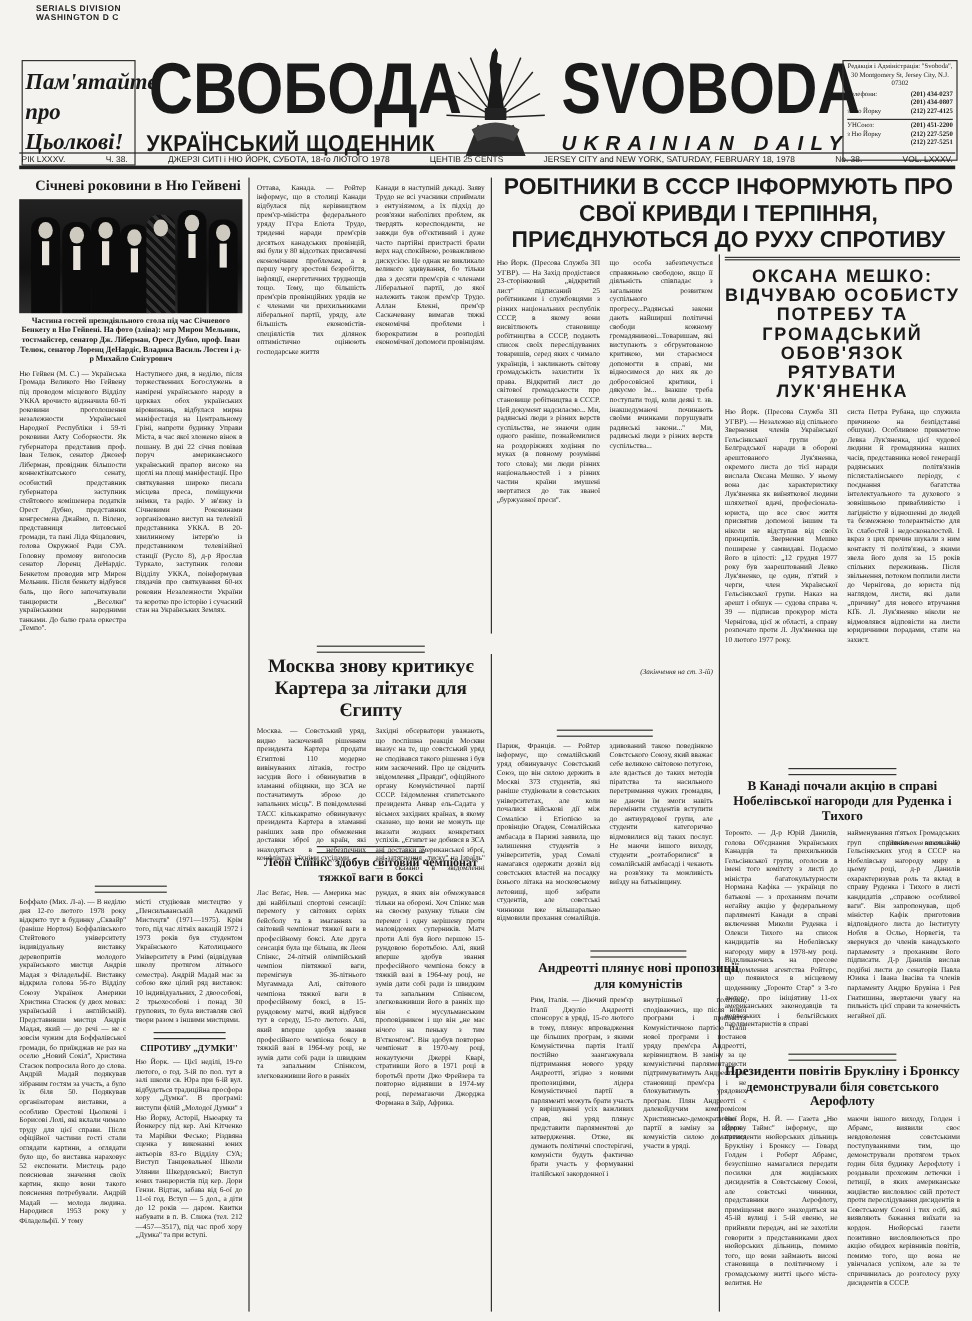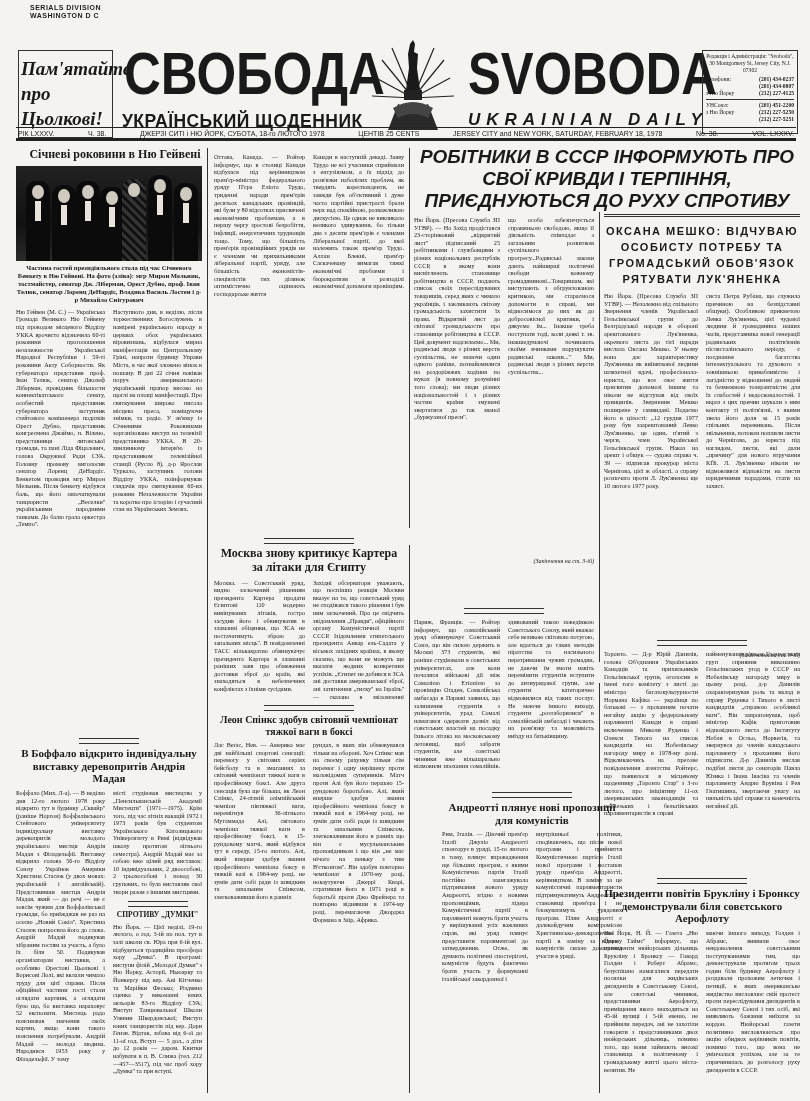--- a/index.html
+++ b/index.html
@@ -149,71 +149,70 @@
   </div>
   <div class="caption" style="margin-top:3px;">Частина гостей президіяльного стола під час Січневого Бенкету в Ню Гейвені. На фото (зліва): мгр Мирон Мельник, тостмайстер, сенатор Дж. Ліберман, Орест Дубно, проф. Іван Телюк, сенатор Лоренц ДеНардіс, Владика Василь Лостен і д-р Михайло Снігурович</div>
   <div class="cols2" style="margin-top:4px;height:392px;overflow:hidden;">
     <div class="body-text">Ню Гейвен (М. С.) — Українська Громада Великого Ню Гейвену під проводом місцевого Відділу УККА врочисто відзначила 60-ті роковини проголошення незалежности Української Народної Республіки і 59-ті роковини Акту Соборности. Як губернатора представив проф. Іван Телюк, сенатор Джозеф Ліберман, провідник більшости коннектікатського сенату, особистий представник губернатора заступник стейтового комішенера податкiв Орест Дубно, представник конгресмена Джаймо, п. Вілено, представниця литовської громади, та пані Ліда Фіцалович, голова Окружної Ради СУА. Головну промову виголосив сенатор Лоренц ДеНардіс. Бенкетом проводив мгр Мирон Мельник. Після бенкету відбувся баль, що його започаткували танцюристи „Веселки'' українськими народними танками. До балю грала оркестра „Темпо''.</div>
     <div class="body-text">Наступного дня, в неділю, після торжественних Богослужень в намірені українського народу в церквах обох українських віровизнань, відбулася мирна маніфестація на Центральному Гріні, напроти будинку Управи Міста, в час якої зложено вінок в пошану. В дні 22 січня повівав поруч американського український прапор високо на щоглі на площі маніфестації. Про святкування широко писала місцева преса, поміщуючи знімки, та радіо. У зв'язку із Січневими Роковинами зорганізовано виступ на телевізії представника УККА. В 20-хвилинному інтерв'ю із представником телевізійної станції (Русло 8), д-р Ярослав Туркало, заступник голови Відділу УККА, поінформував глядачів про святкування 60-их роковин Незалежности України та коротко про історію і сучасний стан на Українських Землях.</div>
   </div>
 </div>
 
 <div class="abs" style="left:16px;top:738px;width:186px;">
   <div class="divider" style="width:60px;margin-bottom:3px;"></div>
-  <div class="hl" style="font-size:11px;">В Боффало відкрито індивідуальну виставку деревопритів Андрія Мадая</div>
   <div class="cols2" style="margin-top:4px;height:320px;overflow:hidden;">
     <div class="body-text">Боффало (Мих. Л-а). — В неділю дня 12-го лютого 1978 року відкрито тут в будинку „Сквайр'' (раніше Нортон) Боффалівського Стейтового університету індивідуальну виставку деревопритів молодого українського мистця Андрія Мадая з Філадельфії. Виставку відкрила голова 56-го Відділу Союзу Українок Америки Христина Стасюк (у двох мовах: українській і англійській). Представивши мистця Андрія Мадая, який — до речі — не є зовсім чужим для Боффалівської громади, бо приїжджав не раз на оселю „Новий Сокіл'', Христина Стасюк попросила його до слова. Андрій Мадай подякував зібраним гостям за участь, а було їх біля 50. Подякував організаторам виставки, а особливо Орестові Цьолкові і Борисові Лолі, які вклали чимало труду для цієї справи. Після офіційної частини гості стали оглядати картини, а оглядати було що, бо виставка нараховує 52 експонати. Мистець радо пояснював значення своїх картин, якщо вони такого пояснення потребували. Андрій Мадай — молода людина. Народився 1953 року у Філадельфії. У тому</div>
     <div>
       <div class="body-text">місті студіював мистецтво у „Пенсильванській Академії Мистецтв'' (1971—1975). Крім того, під час літніх вакацій 1972 і 1973 років був студентом Українського Католицького Університету в Римі (відвідував школу протягом літнього семестра). Андрій Мадай має за собою вже цілий ряд виставок: 10 індивідуальних, 2 двоособові, 2 трьохособові і понад 30 групових, то була виставляв свої твори разом з іншими мистцями.</div>
       <div class="divider" style="width:60px;margin:6px auto 4px;"></div>
       <div class="hl" style="font-size:7.5px;">СПРОТИВУ „ДУМКИ''</div>
       <div class="body-text" style="margin-top:3px;">Ню Йорк. — Цієї неділі, 19-го лютого, о год. 3-ій по пол. тут в залі школи св. Юра при 6-ій вул. відбудеться традиційна просфора хору „Думка''. В програмі: виступи філій „Молодої Думки'' з Ню Йорку, Асторії, Ньюарку та Йонкерсу під кер. Ані Кітченко та Марійки Фесько; Різдвяна сценка у виконанні юних актьорів 83-го Відділу СУА; Виступ Танцювальної Школи Улянии Шкердовської; Виступ юних танцюристів під кер. Дори Гензи. Відтак, забава від 6-ої до 11-ої год. Вступ — 5 дол., а діти до 12 років — даром. Квитки набувати в п. В. Слижа (тел. 212—457—3517), під час проб хору „Думка'' та при вступі.</div>
     </div>
   </div>
 </div>
 
 <div class="abs" style="left:214px;top:148px;width:190px;">
   <div class="cols2" style="margin-top:5px;height:310px;overflow:hidden;">
     <div class="body-text">Оттава, Канада. — Ройтер інформує, що в столиці Канади відбулася під керівництвом прем'єр-міністра федерального уряду П'єра Еліота Трудо, триденні наради прем'єрів десятьох канадських провінцій, які були у 80 відсотках присвячені економічним проблемам, а в першу чергу зростові безробіття, інфляції, енергетичних труднощів тощо. Тому, що більшість прем'єрів провінційних урядів не є членами чи прихильниками ліберальної партії, уряду, але більшість економістів-спеціялістів тих ділянок оптимістично оцінюють господарське життя</div>
     <div class="body-text">Канади в наступній декаді. Заяву Трудо не всі учасники сприймали з ентузіязмом, а їх підхід до розв'язки наболілих проблем, як твердять кореспонденти, не завжди був об'єктивний і дуже часто партійні пристрасті брали верх над спокійною, розважливою дискусією. Це однак не викликало великого здивування, бо тільки два з десяти прем'єрів є членами Ліберальної партії, до якої належить також прем'єр Трудо. Аллан Блекні, прем'єр Саскачевану вимагав тяжкі економічні проблеми і бюрократизм в розподілі економічної допомоги провінціям.</div>
   </div>
 </div>
 
 <div class="abs" style="left:214px;top:538px;width:190px;">
   <div class="divider" style="width:90px;margin-bottom:3px;"></div>
-  <div class="hl" style="font-size:12px;">Москва знову критикує Картера за літаки для Єгипту</div>
+  <div class="hl" style="font-size:16px;">Москва знову критикує Картера за літаки для Єгипту</div>
   <div class="cols2" style="margin-top:4px;height:120px;overflow:hidden;">
     <div class="body-text">Москва. — Совєтський уряд, видно заскочений рішенням президента Картера продати Єгиптові 110 модерно вивінуваних літаків, гостро засудив його і обвинуватив в зламанні обіцянки, що ЗСА не постачатимуть зброю до запальних місць''. В повідомленні ТАСС кількакратно обвинувачує президента Картера в зламанні раніших заяв про обмеження доставки зброї до країн, які знаходяться в небезпечних конфліктах з їхніми сусідами.</div>
     <div class="body-text">Західні обсерватори уважають, що поспішна реакція Москви вказує на те, що совєтський уряд не сподівався такого рішення і був ним заскочений. Про це свідчить звідомлення „Правди'', офіційного органу Комуністичної партії СССР. Ізідомлення єгипетського президента Анвар ель-Садата у вісьмох західних країнах, в якому сказано, що вони не можуть ще вказати жодних конкретних успіхів. „Єгипет не добився в ЗСА ані доставки американської зброї, ані затягнення „тиску'' на Ізраїль'' — сказано в звідомленні „Правди''.</div>
   </div>
 </div>
 
 <div class="abs" style="left:214px;top:705px;width:190px;">
   <div class="divider" style="width:90px;margin-bottom:3px;"></div>
   <div class="hl" style="font-size:10px;">Леон Спінкс здобув світовий чемпіонат тяжкої ваги в боксі</div>
   <div class="cols2" style="margin-top:4px;height:340px;overflow:hidden;">
     <div class="body-text">Лас Веґас, Нев. — Америка має дві найбільші спортові сенсації: перемогу у світових серіях бейсболу та в змаганнях за світовий чемпіонат тяжкої ваги в професійному боксі. Але друга сенсація була ще більша, як Леон Спінкс, 24-літній олімпійський чемпіон півтяжкої ваги, перемігнув 36-літнього Мугаммада Алі, світового чемпіона тяжкої ваги в професійному боксі, в 15-рундовому матчі, який відбувся тут в середу, 15-го лютого. Алі, який вперше здобув звання професійного чемпіона боксу в тяжкій вазі в 1964-му році, не зумів дати собі ради із швидким та запальним Спінксом, злегковаживши його в ранніх</div>
     <div class="body-text">рундах, в яких він обмежувався тільки на обороні. Хоч Спінкс мав на своєму рахунку тільки сім перемог і одну нерішену проти маловідомих суперників. Матч проти Алі був його першою 15-рундовою боротьбою. Алі, який вперше здобув звання професійного чемпіона боксу в тяжкій вазі в 1964-му році, не зумів дати собі ради із швидким та запальним Спінксом, злегковаживши його в ранніх що він є мусульманським проповідником і що він „не має нічого на пеньку з тим В'єтконгом''. Він здобув повторно чемпіонат в 1970-му році, нокаутуючи Джеррі Кварі, стративши його в 1971 році в боротьбі проти Джо Фрейзера та повторно віднявши в 1974-му році, перемагаючи Джорджа Формана в Заїр, Африка.</div>
   </div>
 </div>
 
-<div class="abs" style="left:414px;top:146px;width:386px;font-style:italic;">
+<div class="abs" style="left:414px;top:146px;width:386px;">
   <div class="hl" style="font-family:'Liberation Sans',sans-serif;font-size:19px;line-height:22px;">РОБІТНИКИ В СССР ІНФОРМУЮТЬ ПРО СВОЇ КРИВДИ І ТЕРПІННЯ, ПРИЄДНУЮТЬСЯ ДО РУХУ СПРОТИВУ</div>
 </div>
 <div class="abs" style="left:414px;top:216px;width:180px;">
   <div class="cols2" style="height:340px;overflow:hidden;">
     <div class="body-text">Ню Йорк. (Пресова Служба ЗП УГВР). — На Захід продістався 23-сторінковий „відкритий лист'' підписаний 25 робітниками і службовцями з різних національних республік СССР, в якому вони висвітлюють становище робітництва в СССР, подають список своїх переслідуваних товаришів, серед яких є чимало українців, і закликають світову громадськість захистити їх права. Відкритий лист до світової громадськости про становище робітництва в СССР. Цей документ надсилаємо... Ми, радянські люди з різних верств суспільства, не знаючи один одного раніше, познайомилися на роздоріжжях ходіння по муках (в повному розумінні того слова); ми люди різних національностей і з різних частин країни змушені звертатися до так званої „буржуазної преси''.</div>
     <div class="body-text">що особа забезпечується справжньою свободою, якщо її діяльність співпадає з загальним розвитком суспільного прогресу...Радянські закони дають найширші політичні свободи кожному громадянинові...Товаришам, які виступають з обгрунтованою критикою, ми стараємося допомогти в справі, ми відносимося до них як до добросовісної критики, і дякуємо їм... Інакше треба поступати тоді, коли деякі т. зв. інакшедумаючі починають своїми вчинками порушувати радянські закони...'' Ми, радянські люди з різних верств суспільства...</div>
   </div>
   <div class="cont" style="margin-top:2px;">(Закінчення на ст. 3-ій)</div>
 </div>
 
 <div class="abs" style="left:604px;top:214px;width:196px;">
   <div style="border-top:3px double #333;margin-bottom:6px;"></div>
-  <div class="mesh-hl" style="font-size:11px;line-height:16px;letter-spacing:1.5px;">ОКСАНА МЕШКО: ВІДЧУВАЮ ОСОБИСТУ ПОТРЕБУ ТА ГРОМАДСЬКИЙ ОБОВ'ЯЗОК РЯТУВАТИ ЛУК'ЯНЕНКА</div>
+  <div class="mesh-hl" style="font-size:15px;line-height:16px;letter-spacing:1.5px;">ОКСАНА МЕШКО: ВІДЧУВАЮ ОСОБИСТУ ПОТРЕБУ ТА ГРОМАДСЬКИЙ ОБОВ'ЯЗОК РЯТУВАТИ ЛУК'ЯНЕНКА</div>
   <div class="cols2" style="margin-top:5px;height:360px;overflow:hidden;">
     <div class="body-text">Ню Йорк. (Пресова Служба ЗП УГВР). — Незалежно від спільного Звернення членів Української Гельсінкської групи до Белградської наради в обороні арештованого Лук'яненка, окремого листа до тієї наради вислала Оксана Мешко. У ньому вона дає характеристику Лук'яненка як виїнятко­вої людини шляхетної вдачі, професіонала-юриста, що все своє життя присвятив допомозі іншим та ніколи не відступав від своїх принципів. Звернення Мешко поширене у самвидаві. Подаємо його в цілості: „12 грудня 1977 року був заарештований Левко Лук'яненко, це один, п'ятий з черги, член Української Гельсінкської групи. Наказ на арешт і обшук — судова справа ч. 39 — підписав прокурор міста Чернігова, цієї ж області, а справу розпочато проти Л. Лук'яненка ще 10 лютого 1977 року.</div>
     <div class="body-text">систа Петра Рубана, що служила причиною на безпідставні обшуки). Особливою прикметою Левка Лук'яненка, цієї чудової людини й громадянина наших часів, представника нової генерації радянських політв'язнів післясталінського періоду, є поєднання багатства інтелектуального та духового з зовнішньою привабливістю і лагідністю у відношенні до людей та безмежною толерантністю для їх слабостей і недосконалостей. І вкраз з цих причин шукали з ним контакту ті політв'язні, з якими звела його доля за 15 років спільних переживань. Після звільнення, потоком поплили листи до Чернігова, до юриста під наглядом, листи, які дали „причину'' для нового втручання КҐБ. Л. Лук'яненко ніколи не відмовлявся відповісти на листи юридичними порадами, стати на захист.</div>
   </div>
   <div class="cont">(Закінчення на ст. 3-ій)</div>
 </div>
 
 <div class="abs" style="left:414px;top:608px;width:180px;">
   <div class="divider" style="width:80px;margin-bottom:3px;"></div>
   <div class="cols2" style="margin-top:4px;height:150px;overflow:hidden;">
@@ -226,20 +225,21 @@
   <div class="divider" style="width:80px;margin-bottom:3px;"></div>
   <div class="hl" style="font-size:11px;">Андреотті плянує нові пропозиції для комуністів</div>
   <div class="cols2" style="margin-top:4px;height:240px;overflow:hidden;">
     <div class="body-text">Рим, Італія. — Діючий прем'єр Італії Джуліо Андреотті спонсорує в уряді, 15-го лютого в тому, плянує впровадження ще більших програм, з якими Комуністична партія Італії постійно заангажувала підтримання нового уряду Андреотті, згідно з новими пропозиціями, лідера Комуністичної партії в парляменті можуть брати участь у вирішуванні усіх важливих справ, які уряд плянує представити парляментові до затвердження. Отже, як думають політичні спостерігачі, комуністи будуть фактично брати участь у формуванні італійської закордонної і</div>
     <div class="body-text">внутрішньої політики, сподіваючись, що після нової програми і прийняття Комуністичною партією Італії нової програми і постанов уряду прем'єра Андреотті, керівництвом. В заміну за це комуністичні парляментаристи підтримуватимуть Андреотті на становищі прем'єра і не блокуватимуть урядових програм. Плян Андреотті є далекойдучим компромісом Християнсько-демократичної партії в заміну за відмову комуністів силою домагатися участи в уряді.</div>
   </div>
 </div>
 
 <div class="abs" style="left:604px;top:640px;width:196px;">
   <div class="divider" style="width:90px;margin-bottom:3px;"></div>
+  <div class="hl" style="font-size:11px;">В Канаді почали акцію в справі Нобелівської нагороди для Руденка і Тихого</div>
   <div class="cols2" style="margin-top:4px;height:180px;overflow:hidden;">
     <div class="body-text">Торонто. — Д-р Юрій Данилів, голова Об'єднання Українських Канадців та прихильників Гельсінкської групи, оголосив в імені того комітету з листі до міністра багатокультурности Нормана Кафіка — українця по батькові — з проханням почати негайну акцію у федеральному парляменті Канади в справі включення Миколи Руденка і Олекси Тихого на список кандидатів на Нобелівську нагороду миру в 1978-му році. Відкликаючись на пресове повідомлення агентства Ройтерс, що появилося в місцевому щоденнику „Торонто Стар'' з 3-го лютого, про ініціятиву 11-ох американських законодавців та норвезьких і бельгійських парляментаристів в справі</div>
     <div class="body-text">найменування п'ятьох Громадських груп сприяння виконанню Гельсінкських угод в СССР на Нобелівську нагороду миру в цьому році, д-р Данилів охарактеризував роль та вклад в справу Руденка і Тихого в листі кандидатів „справою особливої ваги''. Він запропонував, щоб міністер Кафік приготовив відповідного листа до Інституту Нобля в Осльо, Норвегія, та звернувся до членів канадського парламенту з проханням його підписати. Д-р Данилів вислав подібні листи до сенаторів Павла Юзика і Івана Івасіва та членів парламенту Андрю Брувіна і Рея Гнатишина, звертаючи увагу на пильність цієї справи та конечність негайної дії.</div>
   </div>
 </div>
 
 <div class="abs" style="left:604px;top:878px;width:196px;">
   <div class="divider" style="width:90px;margin-bottom:3px;"></div>
   <div class="hl" style="font-size:11px;">Президенти повітів Брукліну і Бронксу демонстрували біля совєтського Аерофлоту</div>
   <div class="cols2" style="margin-top:4px;height:175px;overflow:hidden;">

